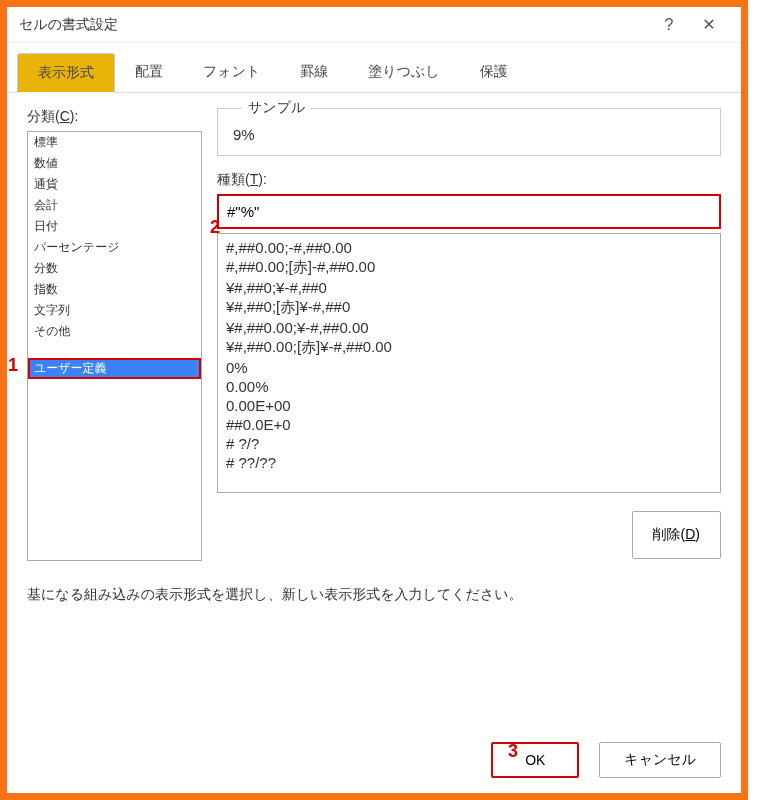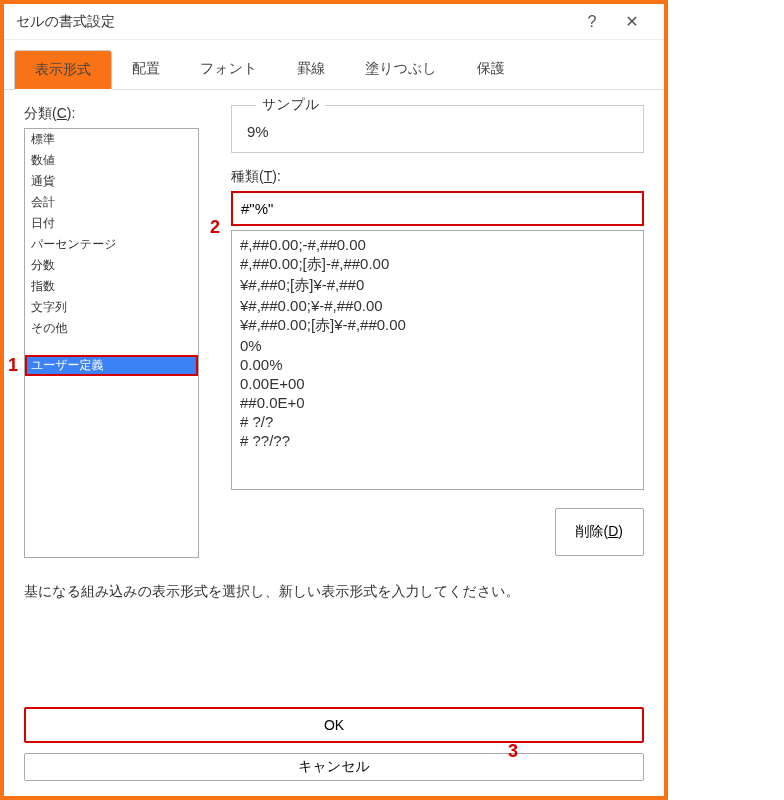--- a/index.html
+++ b/index.html
@@ -10,22 +10,22 @@
 body {
   font-family: "Yu Gothic UI", "Meiryo", sans-serif;
   font-size: 14px;
   color: #333;
   background: #fff;
   width: 784px;
   height: 800px;
   position: relative;
 }
 .dialog {
-  border: 4px solid #f97316;
-  width: 668px;
+  border: 7px solid #f97316;
+  width: 748px;
   height: 800px;
   background: #fff;
   display: flex;
   flex-direction: column;
 }
 .titlebar {
   display: flex;
   align-items: center;
   padding: 8px 12px;
   border-bottom: 1px solid #eee;
@@ -50,31 +50,31 @@
   padding: 10px 20px;
   cursor: pointer;
   color: #444;
   position: relative;
 }
 .tab.active {
   border: 1px solid #ccc;
   border-bottom: 1px solid #fff;
   border-radius: 3px 3px 0 0;
   margin-bottom: -1px;
-  background: #f97316;
+  background: #eab308;
 }
 .content {
   flex: 1;
   padding: 15px 20px;
   display: flex;
   flex-direction: column;
 }
 .main-area {
   display: flex;
-  gap: 27px;
+  gap: 10px;
 }
 .left-col {
   width: 180px;
 }
 .label {
   margin-bottom: 5px;
 }
 .underline {
   text-decoration: underline;
 }
@@ -167,23 +167,22 @@
   font-size: 14px;
   border-radius: 2px;
 }
 .hint-text {
   margin-top: 25px;
   font-size: 14px;
 }
 .footer {
   display: flex;
   justify-content: flex-end;
-  gap: 10px;
+  gap: 20px;
   padding: 15px 20px;
-  flex-direction: column;
 }
 .btn.ok {
   border: 2px solid #d40000;
   padding: 8px 32px;
 }
 .btn.cancel {
   padding: 4px 24px;
 }
 .annot {
   position: absolute;
@@ -250,20 +249,21 @@
         <div class="type-label-row">
           <div class="label">
             <span>種類(</span><span class="underline">T</span><span>):</span>
           </div>
         </div>
         <input type="text" class="type-input" value="#&quot;%&quot;" style="">
 
         <div class="type-list">
           <div class="type-list-item">#,##0.00;-#,##0.00</div>
           <div class="type-list-item">#,##0.00;[赤]-#,##0.00</div>
+          <div class="type-list-item">¥#,##0;¥-#,##0</div>
           <div class="type-list-item">¥#,##0;[赤]¥-#,##0</div>
           <div class="type-list-item">¥#,##0.00;¥-#,##0.00</div>
           <div class="type-list-item">¥#,##0.00;[赤]¥-#,##0.00</div>
           <div class="type-list-item">0%</div>
           <div class="type-list-item">0.00%</div>
           <div class="type-list-item">0.00E+00</div>
           <div class="type-list-item">##0.0E+0</div>
           <div class="type-list-item"># ?/?</div>
           <div class="type-list-item"># ??/??</div>
         </div>

